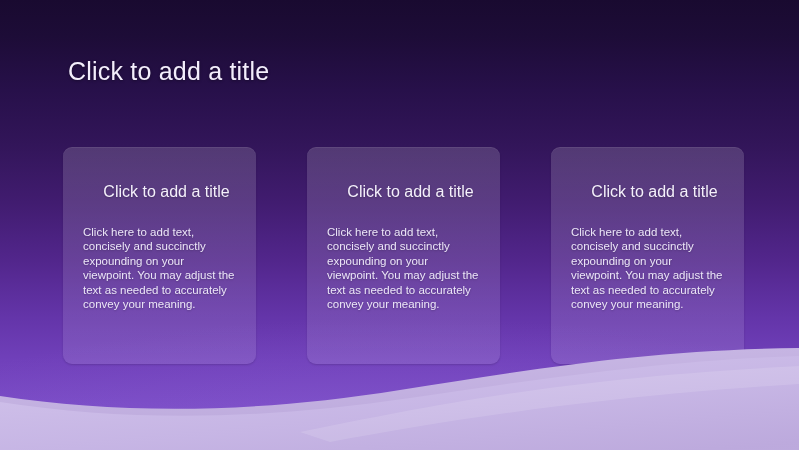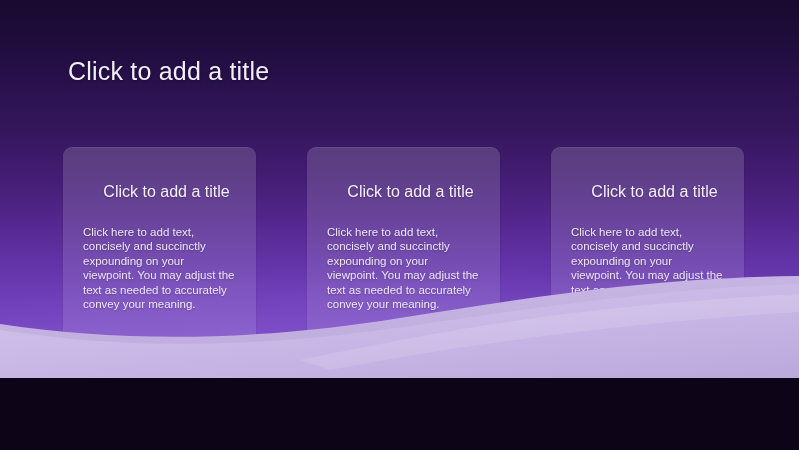--- a/index.html
+++ b/index.html
@@ -6,21 +6,21 @@
   * { margin:0; padding:0; box-sizing:border-box; }
   html, body {
     width:799px; height:450px;
     overflow:hidden;
     background:#0d0418;
     font-family:"Liberation Sans", sans-serif;
   }
 
   #slide {
     position:relative;
-    width:799px; height:378px;
+    width:799px; height:450px;
     overflow:hidden;
     background:
       radial-gradient(ellipse 120% 70% at 50% 118%,
         rgba(175,140,230,0.55) 0%,
         rgba(140,100,210,0.25) 38%,
         rgba(110,70,180,0.0) 68%),
       linear-gradient(to bottom,
         #190a30 0%,
         #1d0c37 8%,
         #27104a 20%,

